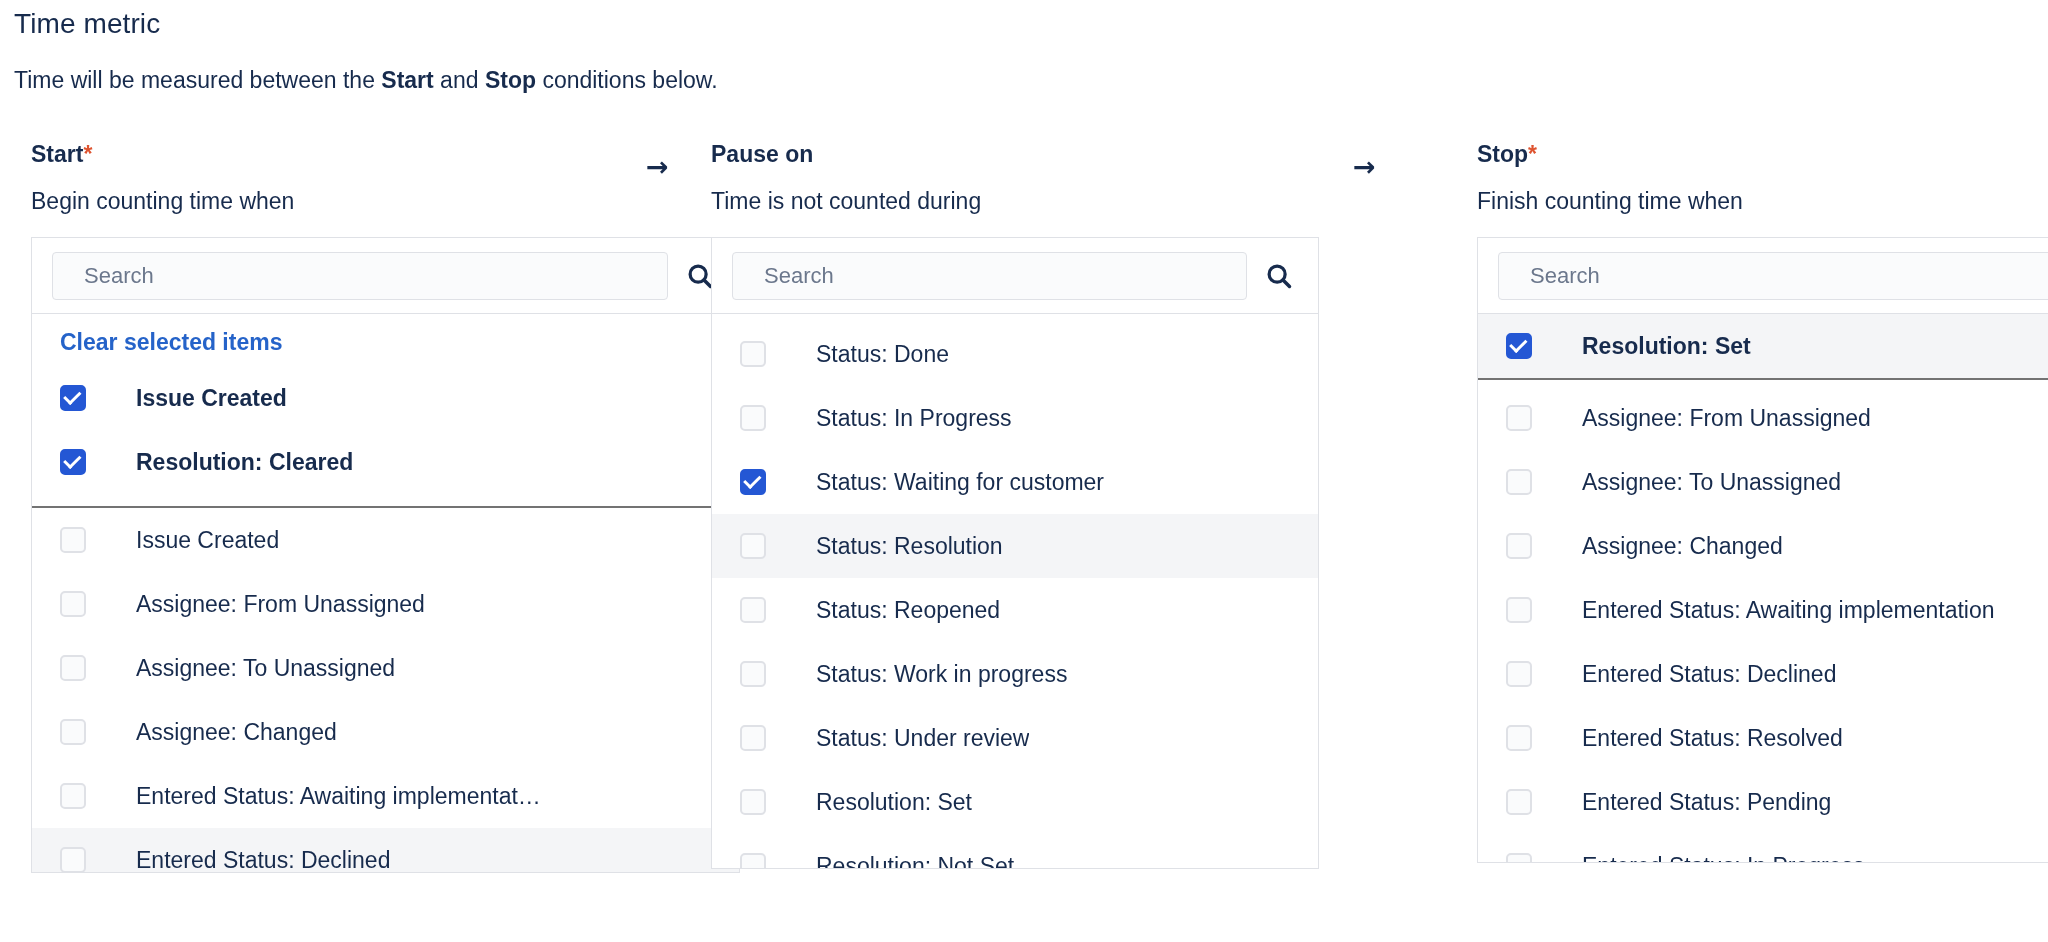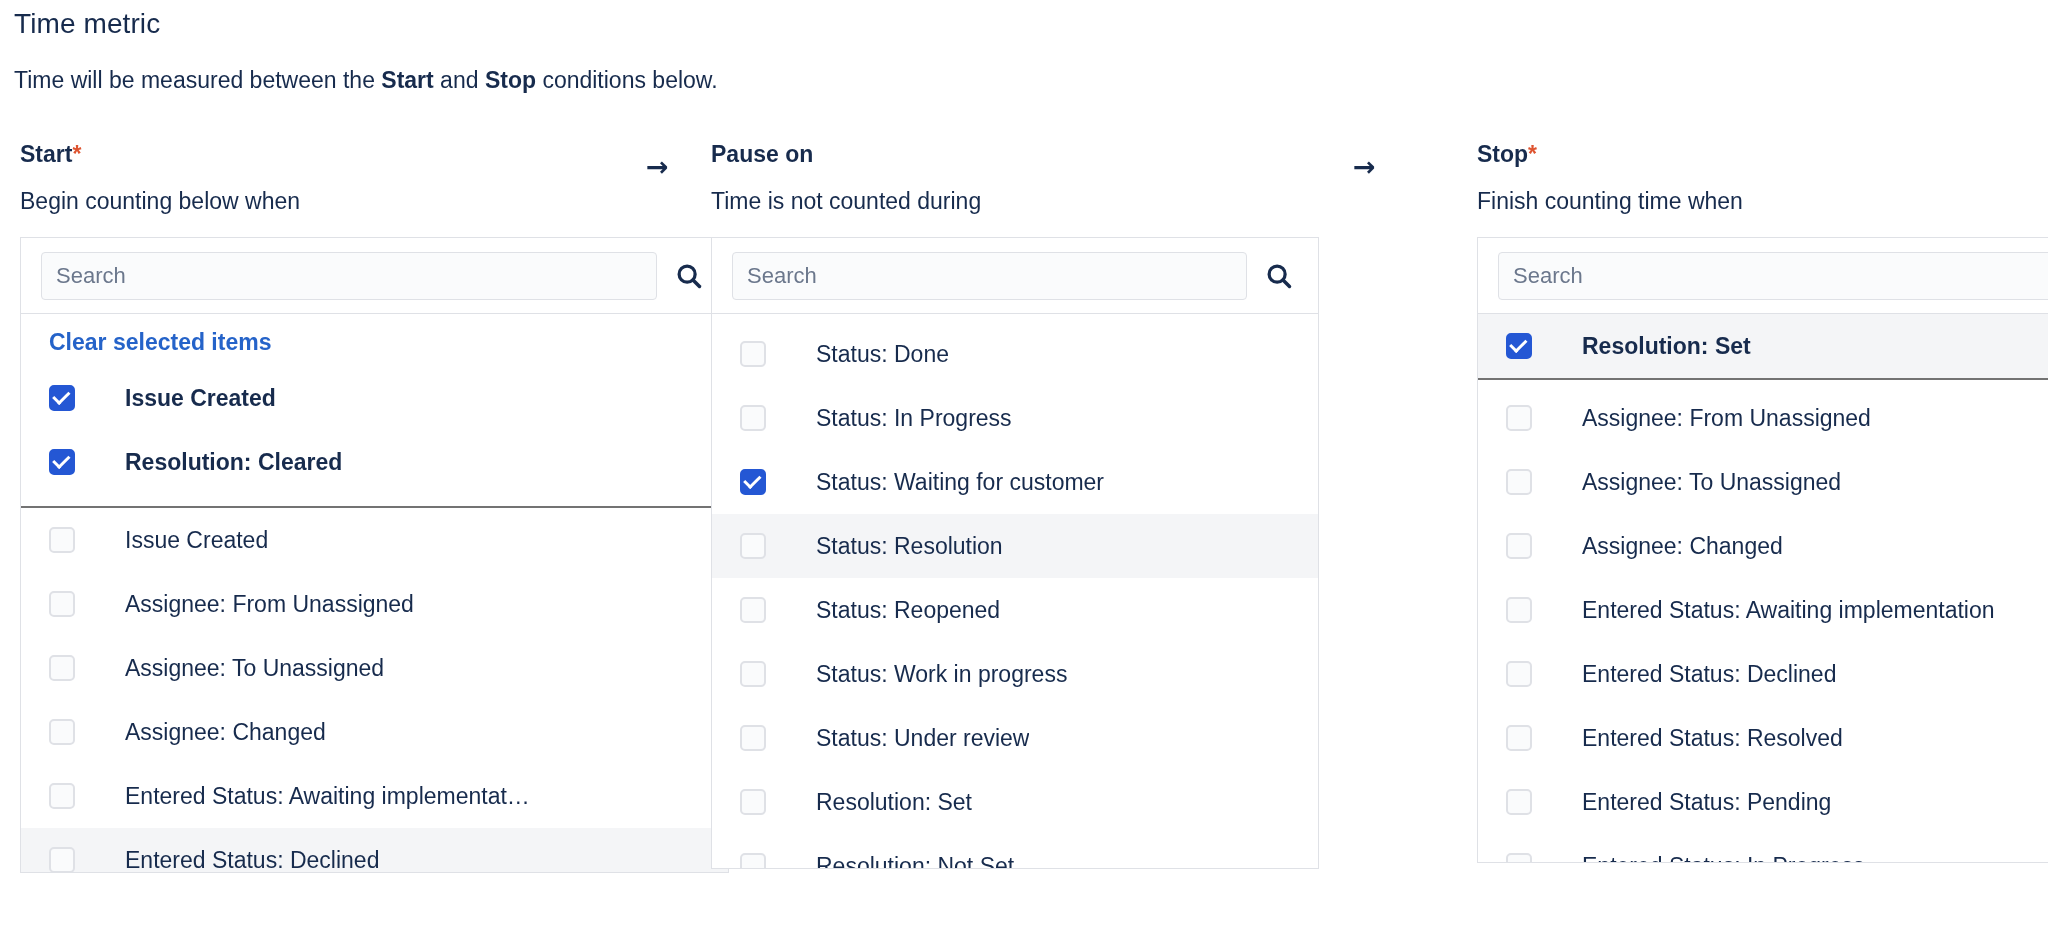--- a/index.html
+++ b/index.html
@@ -48,21 +48,21 @@
     left: 0;
     top: 140px;
     width: 2048px;
     height: 802px;
   }
 
   .col {
     position: absolute;
     top: 0;
   }
-  .col-0 { left: 20px;   width: 709px; }
+  .col-0 { left: 31px;   width: 709px; }
   .col-1 { left: 711px;  width: 608px; }
   .col-2 { left: 1477px; width: 685px; }
 
   .arrow {
     position: absolute;
     top: 13px;
     font-size: 27px;
     line-height: 27px;
     color: #172B4D;
     font-weight: 700;
@@ -110,21 +110,21 @@
 
   .search-input {
     flex: 1;
     height: 48px;
     border: 1px solid #DFE1E6;
     border-radius: 4px;
     background: #FAFBFC;
     font-size: 22px;
     font-family: "Liberation Sans", sans-serif;
     color: #701a75;
-    padding: 0 14px;
+    padding: 0 31px;
     outline: none;
   }
   .search-input::placeholder { color: #6B778C; opacity: 1; }
 
   .search-btn {
     width: 46px;
     height: 46px;
     margin-left: 9px;
     border: none;
     background: transparent;
@@ -210,21 +210,21 @@
     <span>Time will be measured between the </span><b>Start</b><span> and </span><b>Stop</b><span> conditions below.</span>
   </div>
 
   <div class="columns">
 
     <div class="arrow arrow-0">→</div>
     <div class="arrow arrow-1">→</div>
 
     <div class="col col-0">
       <div class="col-head"><span>Start</span><span class="req">*</span></div>
-      <div class="col-sub">Begin counting below when</div>
+      <div class="col-sub">Begin counting time when</div>
 
       <div class="picker picker-0">
         <div class="search-row">
           <input class="search-input" type="text" placeholder="Search" style="">
           <button class="search-btn">
             <svg width="30" height="30" viewBox="0 0 24 24" fill="none" aria-hidden="true">
               <circle cx="10.5" cy="10.5" r="6.4" stroke="#172B4D" stroke-width="2.6"></circle>
               <line x1="15.2" y1="15.2" x2="20.4" y2="20.4" stroke="#172B4D" stroke-width="2.8" stroke-linecap="round"></line>
             </svg>
           </button>

